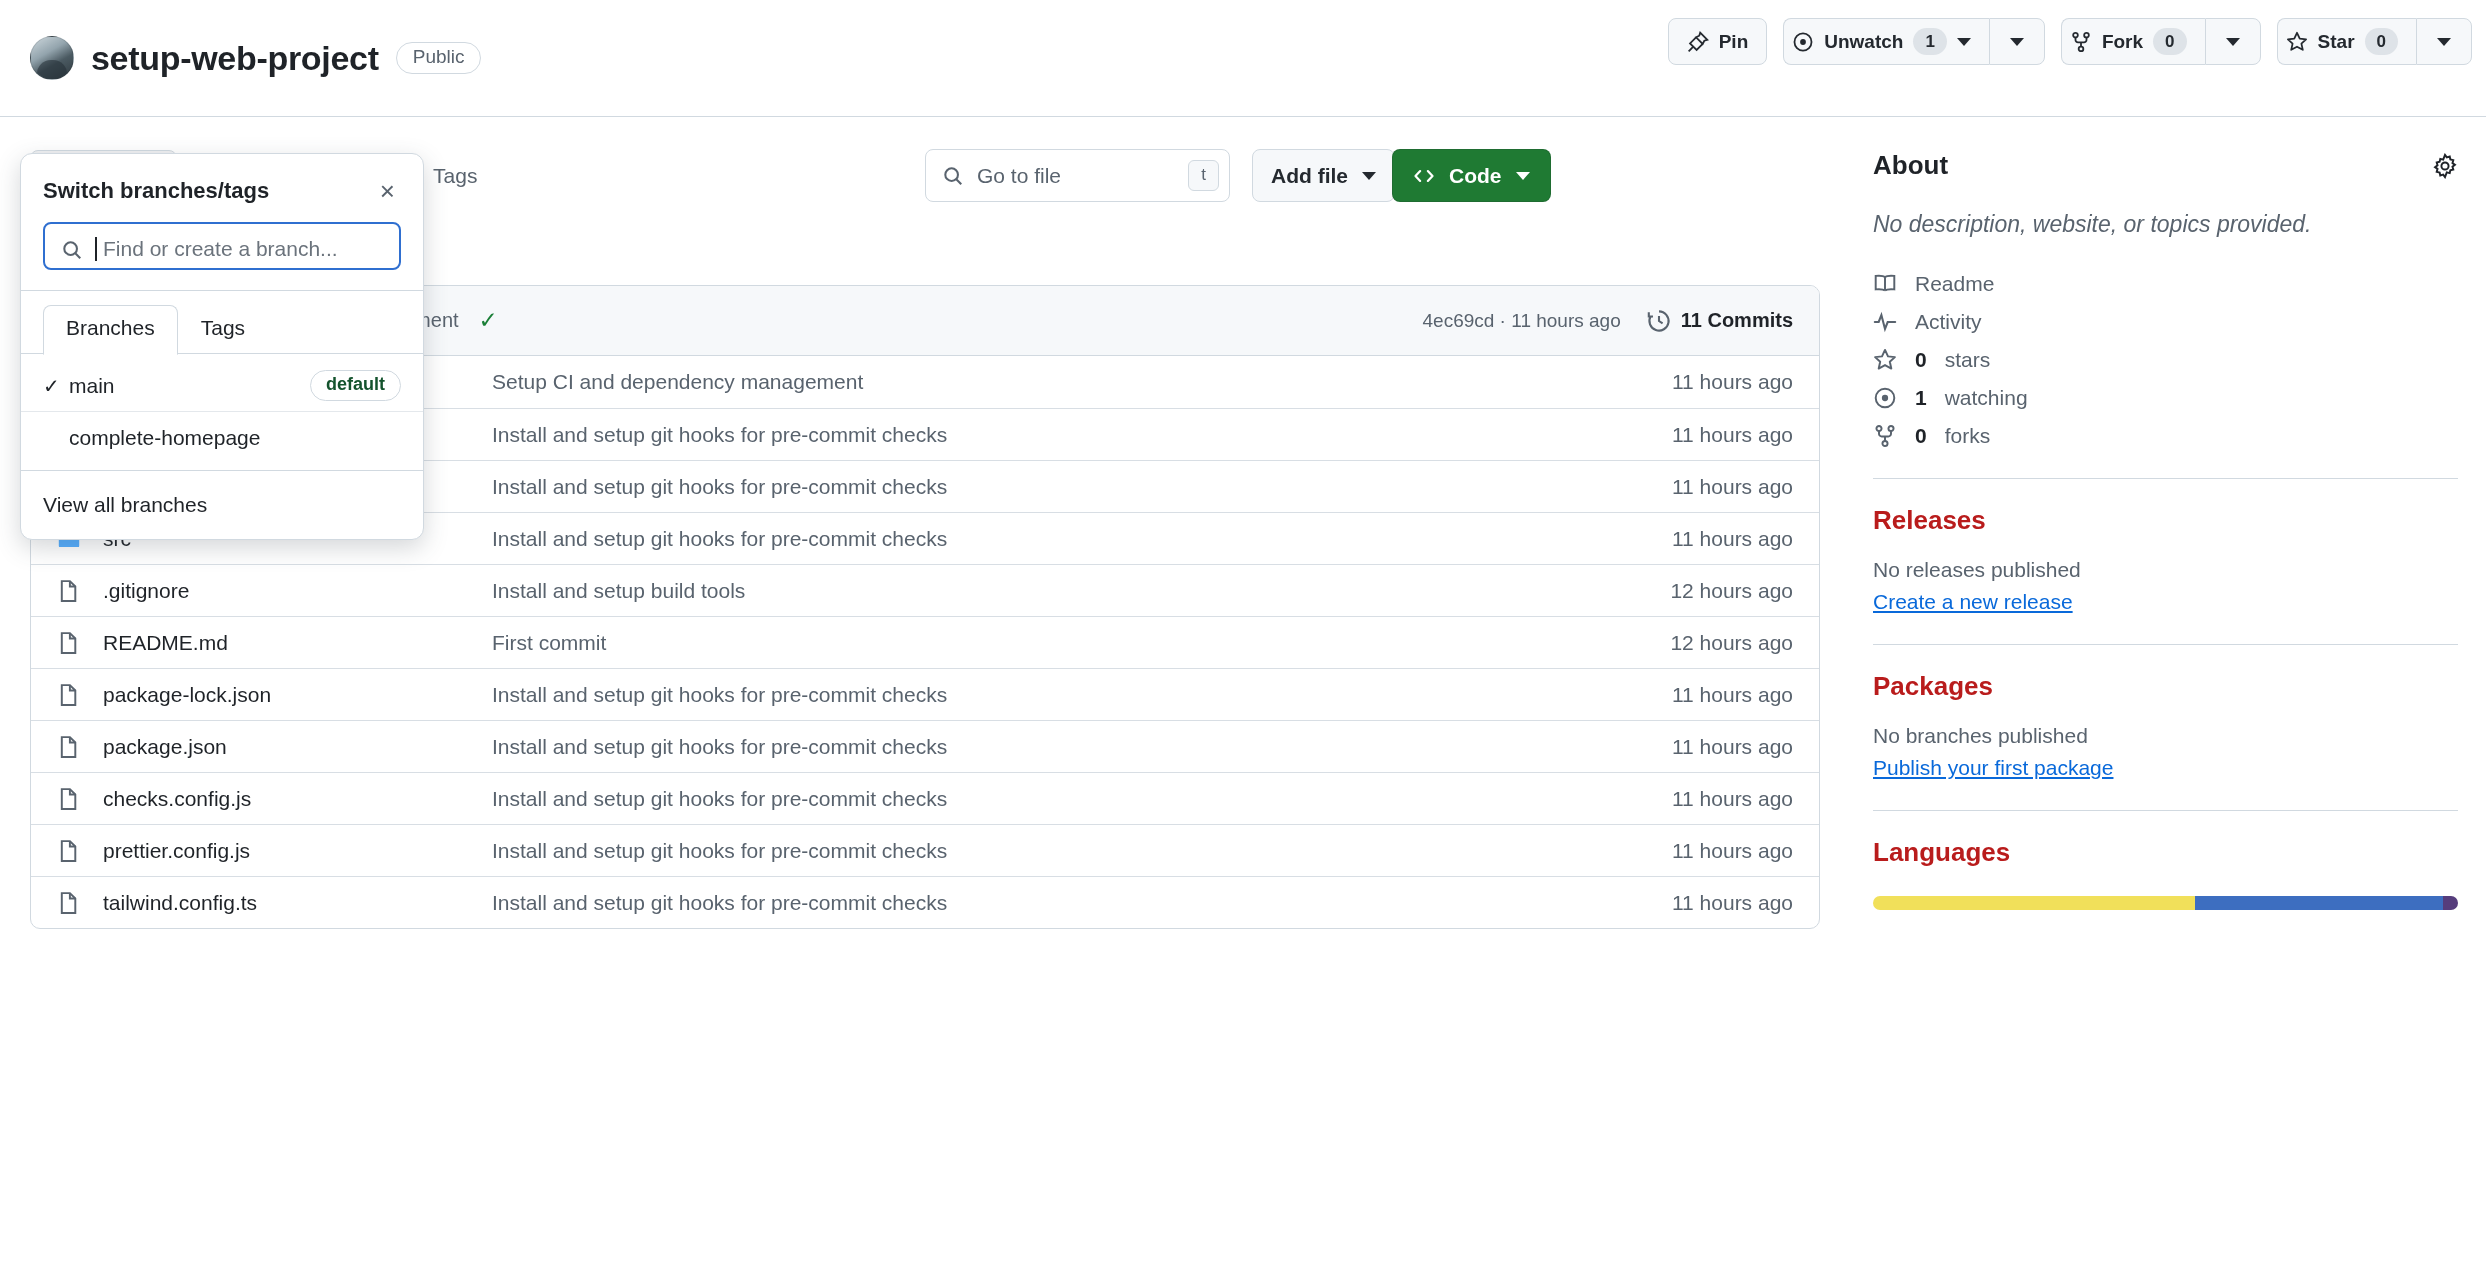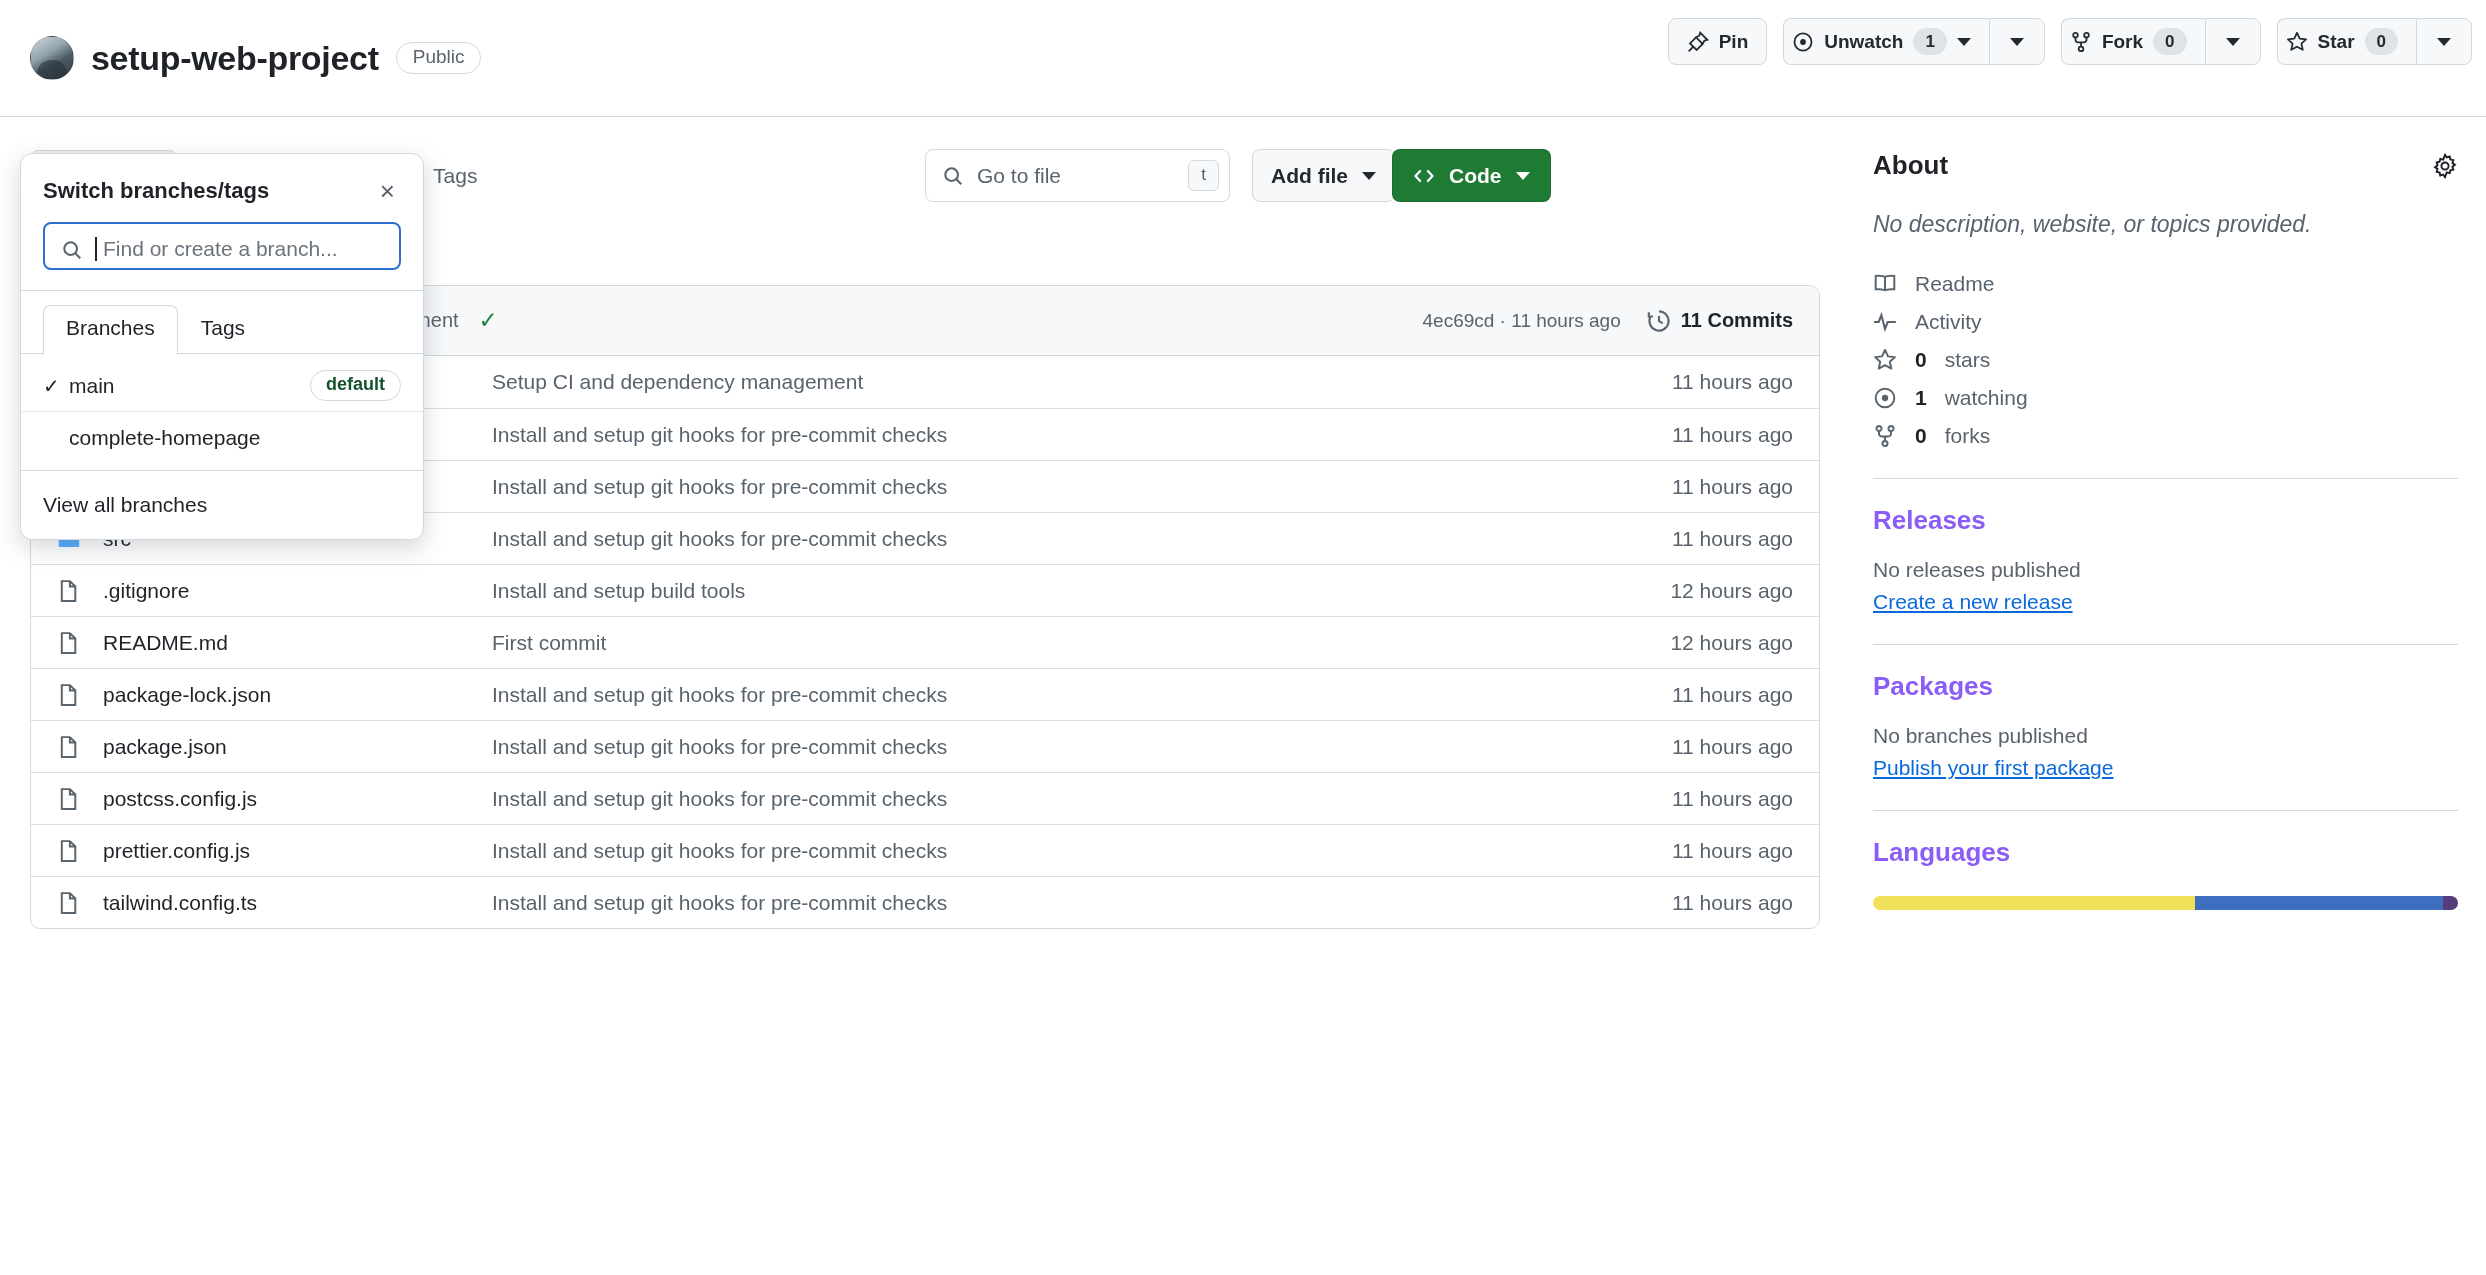--- a/index.html
+++ b/index.html
@@ -193,21 +193,21 @@
   .sidebar { position: absolute; left: 1873px; top: 150px; width: 585px; }
   .side-head { display: flex; align-items: center; justify-content: space-between; }
   .side-title { font-size: 26px; font-weight: 700; color: #1f2328; }
   .gear { cursor: pointer; }
   .side-desc { font-size: 23px; font-style: italic; color: #59636e; line-height: 1.35; margin-top: 28px; }
   .side-links { margin-top: 32px; display: flex; flex-direction: column; gap: 14px; }
   .side-link { display: flex; align-items: center; gap: 18px; font-size: 21px; color: #59636e; cursor: pointer; }
   .side-link b { color: #1f2328; font-weight: 700; }
   .side-sep { border-top: 1px solid #d1d9e0; margin: 30px 0 0; }
   .side-block { margin-top: 26px; }
-  .side-block h3 { font-size: 26px; font-weight: 700; color: #8b5cf6; }
+  .side-block h3 { font-size: 26px; font-weight: 700; color: #b91c1c; }
   .side-empty { font-size: 21px; color: #59636e; margin-top: 22px; }
   .side-a { font-size: 21px; color: #0969da; text-decoration: underline; cursor: pointer; display: inline-block; margin-top: 8px; }
   .lang-bar { display: flex; height: 14px; border-radius: 7px; overflow: hidden; margin-top: 28px; }
   .lang-seg { height: 100%; }
 
   .svg-ic { display: block; }
 </style>
 </head>
 <body>
 
@@ -471,21 +471,21 @@
           <div class="ftime">11 hours ago</div>
         </div>
         <div class="frow">
           <div class="fname">
             <span class="ico">
               <svg class="svg-ic" width="24" height="24" viewBox="0 0 16 16" fill="none" stroke="#59636e" stroke-width="1.3">
                 <path d="M3.2 1.4h5.4l3.6 3.6v9.6H3.2z"></path>
                 <path d="M8.6 1.4v3.6h3.6"></path>
               </svg>
             </span>
-            <span>postcss.config.js</span>
+            <span>checks.config.js</span>
           </div>
           <div class="fmsg">Install and setup git hooks for pre-commit checks</div>
           <div class="ftime">11 hours ago</div>
         </div>
         <div class="frow">
           <div class="fname">
             <span class="ico">
               <svg class="svg-ic" width="24" height="24" viewBox="0 0 16 16" fill="none" stroke="#59636e" stroke-width="1.3">
                 <path d="M3.2 1.4h5.4l3.6 3.6v9.6H3.2z"></path>
                 <path d="M8.6 1.4v3.6h3.6"></path>

